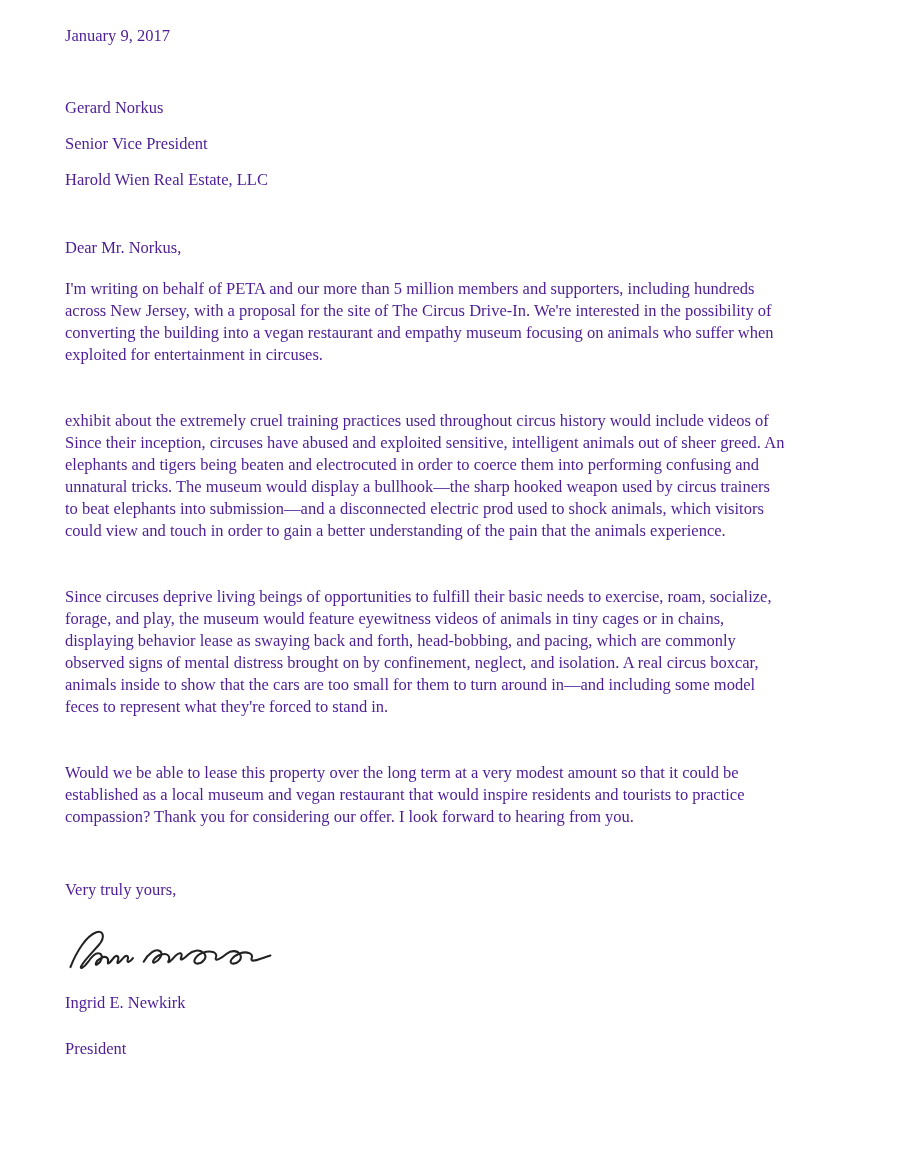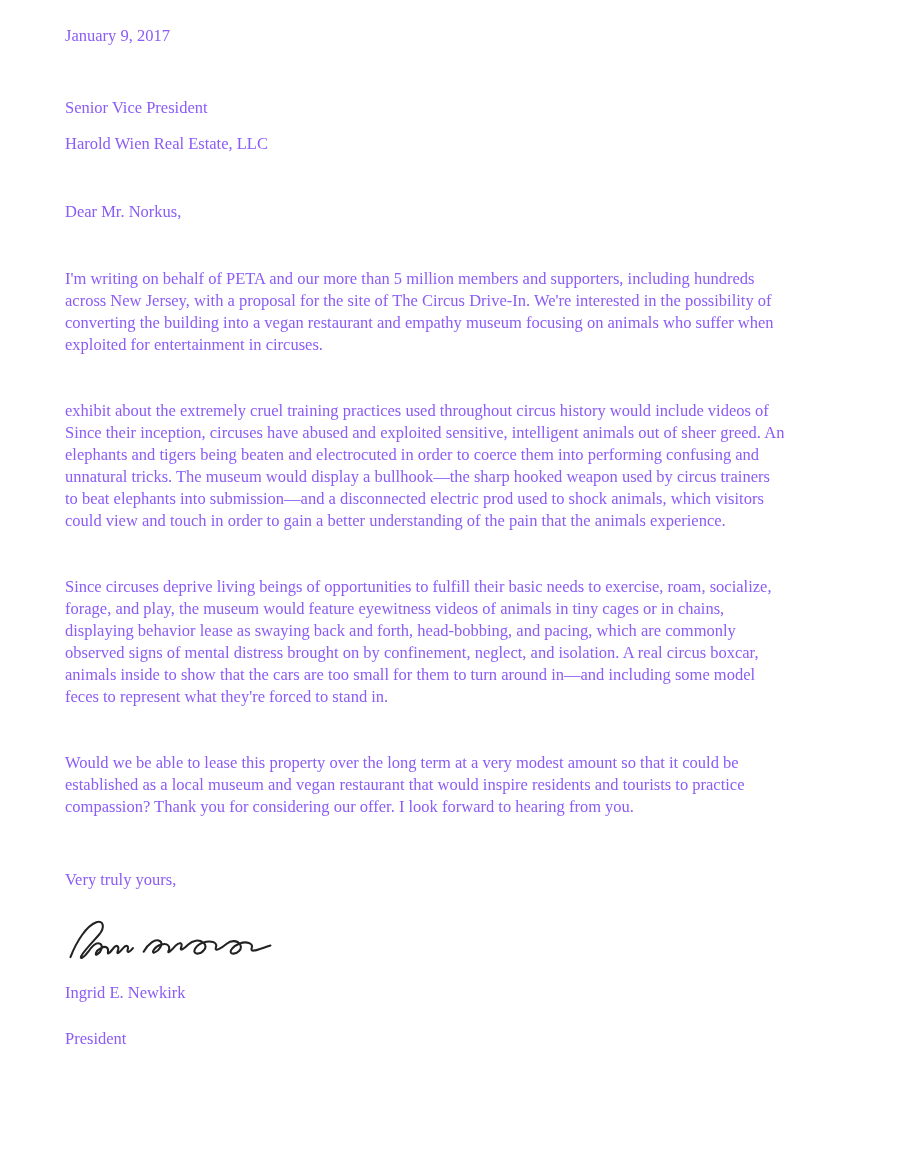--- a/index.html
+++ b/index.html
@@ -4,32 +4,32 @@
 <style>
   * { margin: 0; padding: 0; box-sizing: border-box; }
   html, body {
     background: #ffffff;
   }
   .page {
     position: relative;
     width: 922px;
     height: 1170px;
     background: #ffffff;
-    color: #8b5cf6;
+    color: #4c1d95;
     font-family: "Liberation Serif", "DejaVu Serif", serif;
     font-size: 16.5px;
     line-height: 22px;
     padding: 25px 24px 0 65px;
     overflow: hidden;
   }
   .line { white-space: nowrap; }
   .date { margin-bottom: 50px; }
   .recipient .rline { margin-bottom: 14px; }
   .recipient .rline:last-child { margin-bottom: 46px; }
-  .salutation { margin-bottom: 45px; }
+  .salutation { margin-bottom: 19px; }
   .body-para { margin-bottom: 44px; }
   .body-para:last-child { margin-bottom: 51px; }
   .closing { margin-bottom: 25px; }
   .signature-wrap { height: 50px; margin-bottom: 16px; }
   .signature-wrap svg { display: block; }
   .sig-path {
     fill: none;
     stroke: #222222;
     stroke-width: 2.3;
     stroke-linecap: round;
@@ -38,20 +38,21 @@
   .sig-name { margin-bottom: 24px; }
 </style>
 </head>
 <body>
 
 <div class="page">
 
   <p class="date">January 9, 2017</p>
 
   <div class="recipient">
+    <p class="rline">Gerard Norkus</p>
     <p class="rline">Senior Vice President</p>
     <p class="rline">Harold Wien Real Estate, LLC</p>
   </div>
 
   <p class="salutation">Dear Mr. Norkus,</p>
 
   <div class="paragraphs">
     <div class="body-para">
         <div class="line">I'm writing on behalf of PETA and our more than 5 million members and supporters, including hundreds</div>
         <div class="line">across New Jersey, with a proposal for the site of The Circus Drive-In. We're interested in the possibility of</div>

